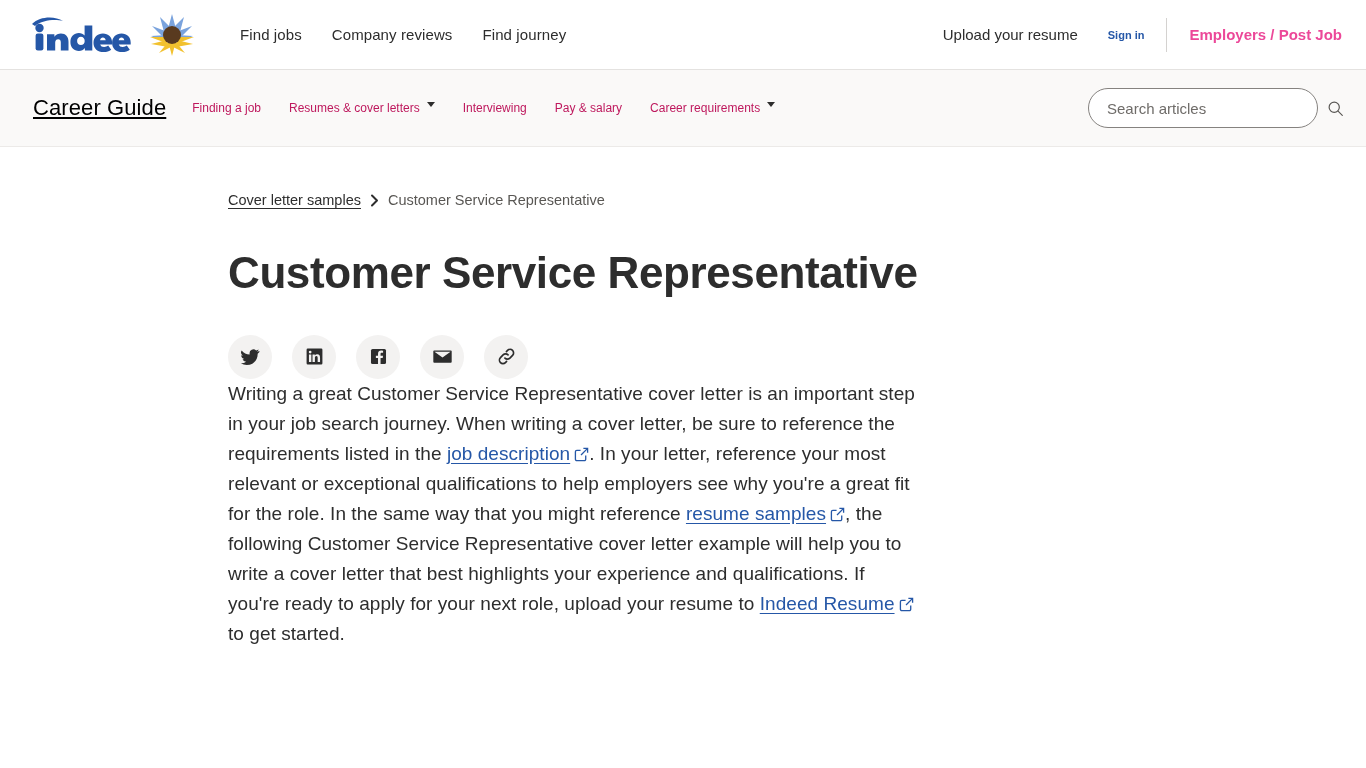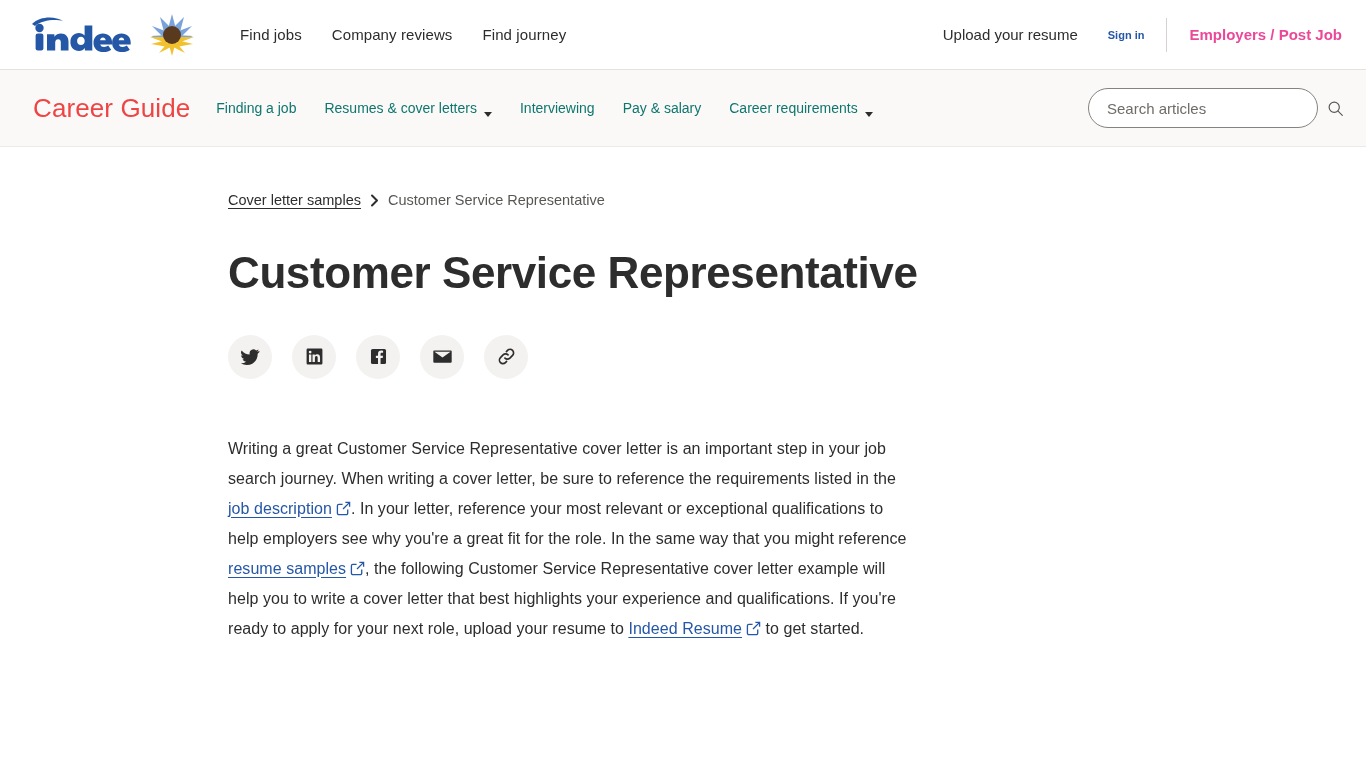--- a/index.html
+++ b/index.html
@@ -79,37 +79,38 @@
   .guide-bar {
     position: relative;
     height: 77px;
     background: #faf9f8;
     border-bottom: 1px solid #eceae8;
     display: flex;
     align-items: center;
     padding: 0 0 0 33px;
   }
   .guide-title {
-    font-size: 26px;
-    color: #ef4444;
+    font-size: 22px;
+    color: #000000;
     font-weight: normal;
     letter-spacing: 0.1px;
     margin-right: 26px;
     white-space: nowrap;
+    text-decoration: underline;
   }
   .guide-nav {
     display: flex;
     align-items: center;
     gap: 0px;
   }
   .guide-nav .gitem {
     display: inline-flex;
-    align-items: flex-end;
-    font-size: 14px;
-    color: #0f766e;
+    align-items: flex-start;
+    font-size: 12px;
+    color: #be185d;
     text-decoration: none;
     margin-right: 28px;
     white-space: nowrap;
   }
   .caret {
     display: inline-block;
     width: 0; height: 0;
     border-left: 4.5px solid transparent;
     border-right: 4.5px solid transparent;
     border-top: 5px solid #2d2d2d;
@@ -191,23 +192,22 @@
     background: #f3f2f1;
     border: none;
     display: flex;
     align-items: center;
     justify-content: center;
     cursor: pointer;
     padding: 0;
   }
 
   .body-text {
-    margin-top: 55px;
     width: 690px;
-    font-size: 16px;
+    font-size: 19px;
     line-height: 30px;
     color: #2d2d2d;
     letter-spacing: 0.05px;
   }
   .body-text a {
     color: #2557a7;
     text-decoration: underline;
     text-underline-offset: 3px;
     white-space: nowrap;
   }

